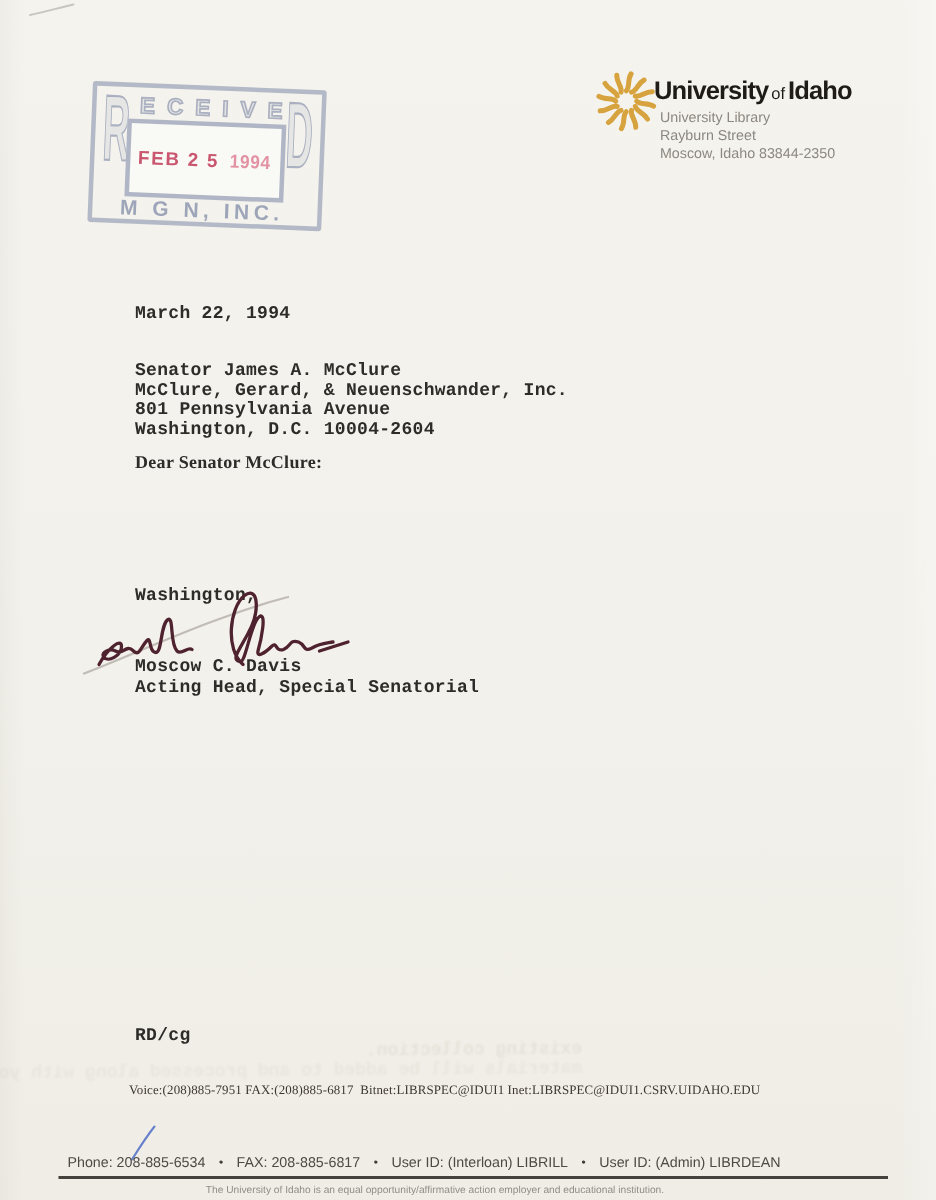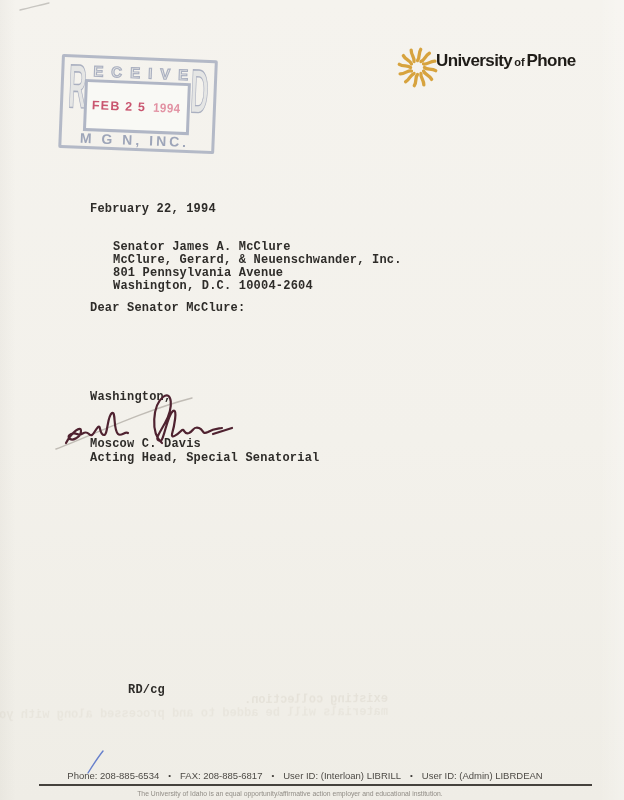--- a/index.html
+++ b/index.html
@@ -40,49 +40,49 @@
   .stamp-date{font:600 12.5px "Liberation Sans",sans-serif;letter-spacing:1.2px;color:#c9556f;}
   .stamp-year{font:600 12.5px "Liberation Sans",sans-serif;letter-spacing:0.5px;color:#e292a3;transform:scaleX(0.92);}
   .stamp-org{
     position:absolute;left:0;right:4px;bottom:0;text-align:center;
     font:700 14px "Liberation Sans",sans-serif;letter-spacing:3px;
     color:rgba(148,156,178,0.9);
   }
   
   .lh-title{position:absolute;left:436px;top:51px;display:flex;align-items:baseline;
     font:700 17px "Liberation Sans",sans-serif;letter-spacing:-0.6px;color:#1f1c18;}
-  .lh-title .of{font-size:11px;font-weight:700;margin:0 2px;letter-spacing:0;}
+  .lh-title .of{font-size:11px;font-weight:400;margin:0 2px;letter-spacing:0;}
   .lh-addr{position:absolute;left:440px;top:73px;
     font:400 9.5px/12px "Liberation Sans",sans-serif;color:#8c8780;white-space:pre;}
   
   .type{
     position:absolute;left:90px;
     font:700 12px/13.6px "Liberation Mono","DejaVu Sans Mono",monospace;
     color:#2e2c29;white-space:pre;letter-spacing:0.2px;
   }
   .t-date{top:203px;}
-  .t-recipient{top:241px;line-height:13.1px;margin-left:23px;}
-  .t-salutation{top:302px;}
+  .t-recipient{top:241px;line-height:13.1px;}
+  .t-salutation{top:302px;font-family:Liberation Serif, serif;}
   .t-body{top:328px;line-height:13.9px;}
   .t-closing{top:391px;}
   .t-signer{top:438px;line-height:13.8px;}
-  .t-ref{top:684px;margin-left:38px;}
+  .t-ref{top:684px;}
   .ghost{
     position:absolute;left:128px;top:694px;width:260px;
     font:700 12px/13px "Liberation Mono",monospace;color:#8a7a5e;
     transform:scaleX(-1) rotate(0.5deg);opacity:0.10;filter:blur(0.6px);white-space:pre;
   }
   .ghost2{top:707px;opacity:0.07;}
   
   .contact{
     position:absolute;left:86px;top:721px;
     font:400 8.6px "Liberation Serif",serif;color:#3c372f;white-space:pre;letter-spacing:0.1px;
   }
   .footer-line{
-    position:absolute;left:45px;top:770px;width:520px;text-align:center;
+    position:absolute;left:45px;top:770px;width:520px;
     font:400 9.5px "Liberation Sans",sans-serif;color:#4d4a45;white-space:nowrap;
   }
   .footer-line .sep{display:inline-block;margin:0 9px;font-size:8px;vertical-align:1px;color:#3f3c38;}
   .rule{position:absolute;left:39px;top:784px;width:553px;height:2.2px;background:#45423d;}
   .disclaimer{
     position:absolute;left:50px;top:789.5px;width:480px;text-align:center;
     font:400 6.8px "Liberation Sans",sans-serif;color:#918d86;
   }
   svg{display:block;}
 </style>
@@ -142,24 +142,27 @@
           <path d="M0,-6.5 C2.5,-9 0.5,-13 3,-17"></path>
         </g>
       <g transform="rotate(330)">
           <path d="M0,-6.5 C2.5,-9 0.5,-13 3,-17"></path>
         </g>
     </g>
   </svg>
   <div class="lh-title">
     <span>University</span>
       <span class="of">of</span>
-      <span>Phone</span>
+      <span>Idaho</span>
   </div>
+  <div class="lh-addr">University Library
+Rayburn Street
+Moscow, Idaho 83844-2350</div>
 
-  <div class="type t-date">February 22, 1994</div>
+  <div class="type t-date">March 22, 1994</div>
   <div class="type t-recipient">Senator James A. McClure
 McClure, Gerard, &amp; Neuenschwander, Inc.
 801 Pennsylvania Avenue
 Washington, D.C. 10004-2604</div>
   <div class="type t-salutation">Dear Senator McClure:</div>
   <div class="type t-closing">Washington,</div>
 
   <svg style="position:absolute;left:50px;top:385px;" width="205" height="72" viewBox="0 0 205 72">
     <path d="M6,64 C38,52 92,26 142,13" stroke="#b7b3ac" stroke-width="1.5" fill="none" stroke-linecap="round" opacity="0.85"></path>
     <path d="M16,58 C22,47 31,40 31,46 C31,52 22,57 19,53 C17,50 23,47 27,49 C32,52 34,44 39,49 C43,53 44,46 48,42 C51,39 49,50 54,50 C58,50 57,31 62,28 C66,26 63,44 68,49 C71,52 75,46 78,48" stroke="#4f2230" stroke-width="2.2" fill="none" stroke-linecap="round" stroke-linejoin="round"></path>
@@ -168,20 +171,21 @@
   </svg>
 
   <div class="type t-signer"><span>Moscow C. Davis</span>
 <span>Acting Head, Special Senatorial</span></div>
 
   <div class="type t-ref">RD/cg</div>
 
   <div class="ghost">existing collection.</div>
   <div class="ghost ghost2">materials will be added to and processed along with your</div>
 
+  <div class="contact">Voice:(208)885-7951 FAX:(208)885-6817  Bitnet:LIBRSPEC@IDUI1 Inet:LIBRSPEC@IDUI1.CSRV.UIDAHO.EDU</div>
 
   <svg style="position:absolute;left:84px;top:749px;" width="24" height="26" viewBox="0 0 24 26">
     <path d="M4,24 C9,16 15,7 19,2" stroke="#5873c9" stroke-width="1.4" fill="none" stroke-linecap="round" opacity="0.9"></path>
   </svg>
 
   <div class="footer-line">
     <span>Phone: 208-885-6534</span><span class="sep">•</span><span>FAX: 208-885-6817</span><span class="sep">•</span><span>User ID: (Interloan) LIBRILL</span><span class="sep">•</span><span>User ID: (Admin) LIBRDEAN</span>
   </div>
   <div class="rule"></div>
   <div class="disclaimer">The University of Idaho is an equal opportunity/affirmative action employer and educational institution.</div>

